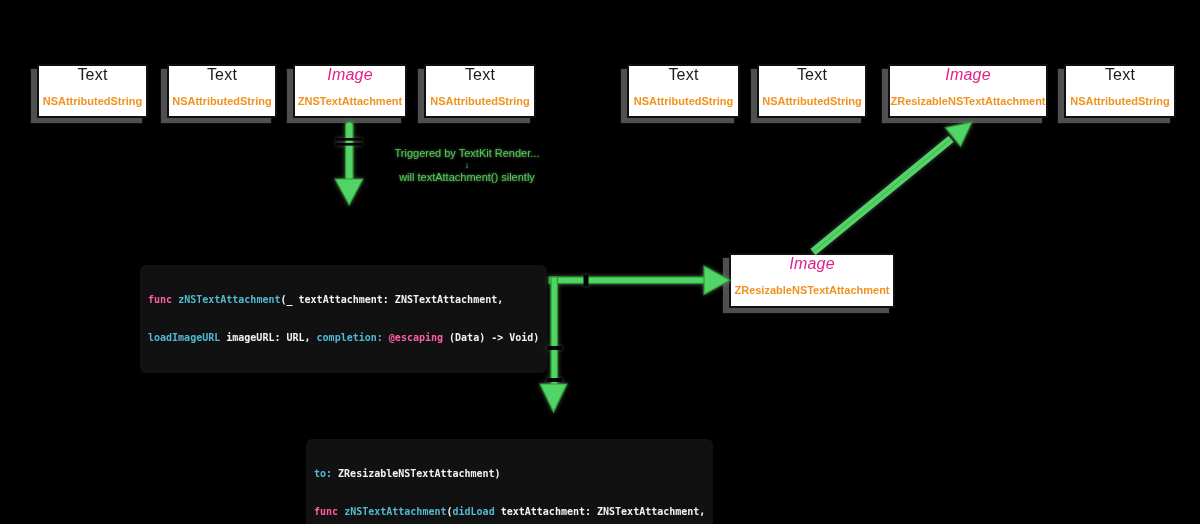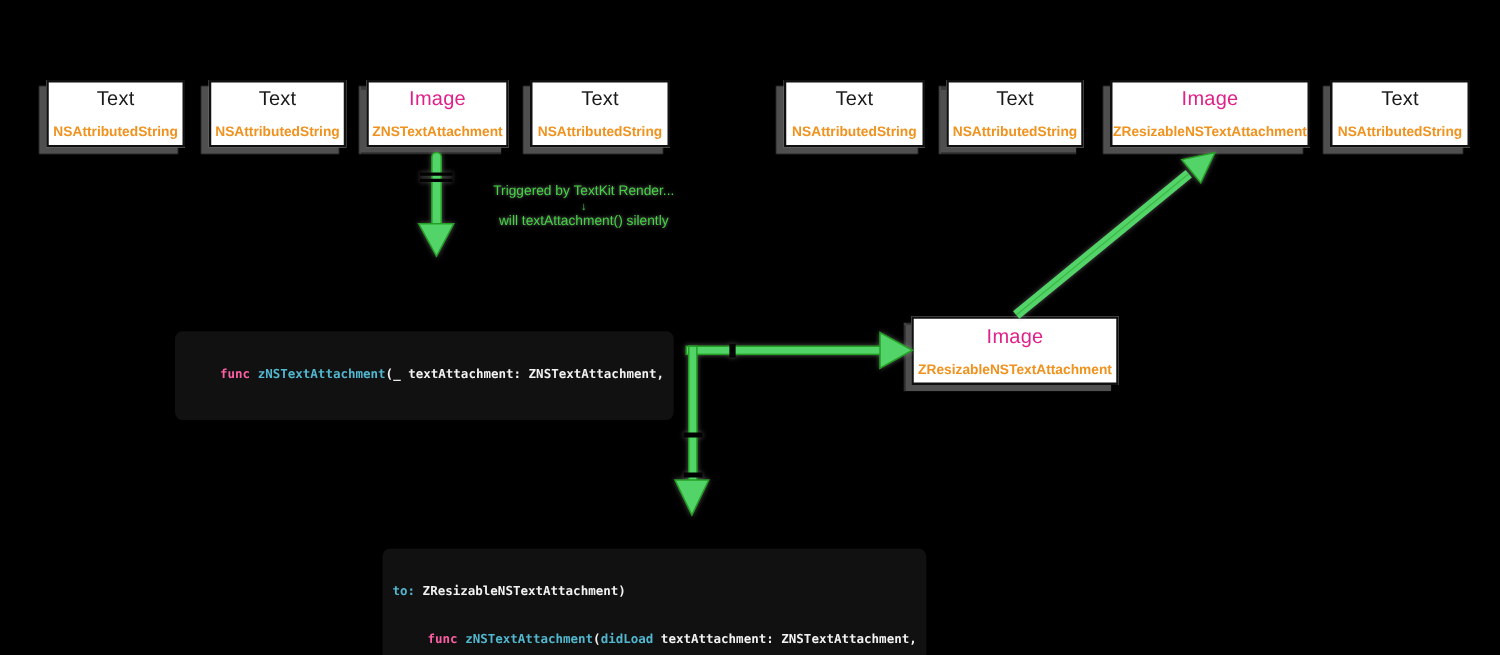--- a/index.html
+++ b/index.html
@@ -6,41 +6,41 @@
   #canvas{
     position:relative;width:1200px;height:524px;background:#000;
     border-radius:14px;overflow:hidden;
     font-family:"Liberation Sans", sans-serif;
   }
   
   .abox{
     position:absolute;height:54px;background:#ffffff;
     border:2px solid #101010;
     box-shadow:-6px 5px 1px #4f4f4f;
-    display:flex;flex-direction:column;align-items:center;justify-content:center;
+    display:flex;flex-direction:column;align-items:center;justify-content:flex-start;
     text-align:center;box-sizing:border-box;
   }
   .abox .t{font-size:16px;color:#1a1a1a;line-height:17px;letter-spacing:.2px;}
-  .abox.image-box .t{color:#e0218a;}
+  .abox.image-box .t{color:#e0218a;font-style:italic;}
   .abox .s{font-size:11px;font-weight:bold;color:#f0921e;margin-top:14px;line-height:9px;}
   
   .green-label{
     position:absolute;left:383px;top:147px;width:168px;text-align:center;
     color:#3fd63f;font-weight:normal;font-size:11px;line-height:12px;
     text-shadow:0 0 3px rgba(150,150,150,.85);
   }
   .green-label .mid{font-size:9px;line-height:10px;display:block;margin:1px 0;}
   
   .code{
     position:absolute;background:rgba(28,28,28,.6);border-radius:6px;
     padding:4px 8px;font-family:"DejaVu Sans Mono", monospace;
     font-size:10px;line-height:12.5px;font-weight:bold;white-space:pre;
   }
   .code .pl{color:#f2f2f2;margin-top:20px;}
-  .code .kw{color:#fc5fa3;margin-left:28px;}
+  .code .kw{color:#fc5fa3;}
   .code .fn{color:#52b8d0;}
   #code-load{left:140px;top:265px;}
   #code-didload{left:306px;top:439px;}
   
   #arrows{position:absolute;left:0;top:0;pointer-events:none;
     filter:drop-shadow(0 0 2px rgba(150,150,150,.55));}
   .arrow{fill:#53d468;stroke:#249f24;stroke-width:1.2;}
   .gap{fill:#000;stroke:none;}
 </style>
 </head>
@@ -88,20 +88,21 @@
   </div>
 
   <div class="green-label">
     <span>Triggered by TextKit Render...</span>
     <span class="mid">↓</span>
     <span>will textAttachment() silently</span>
   </div>
 
   <div class="code" id="code-load">
     <div><span class="kw">func</span><span class="pl"> </span><span class="fn">zNSTextAttachment</span><span class="pl">(_ textAttachment: ZNSTextAttachment,</span></div>
+    <div><span class="fn">loadImageURL</span><span class="pl"> imageURL: URL, </span><span class="fn">completion:</span><span class="pl"> </span><span class="kw">@escaping</span><span class="pl"> (Data) -&gt; Void)</span></div>
   </div>
 
   <div class="code" id="code-didload">
     <div><span class="fn">to:</span><span class="pl"> ZResizableNSTextAttachment)</span></div>
     <div><span class="kw">func</span><span class="pl"> </span><span class="fn">zNSTextAttachment</span><span class="pl">(</span><span class="fn">didLoad</span><span class="pl"> textAttachment: ZNSTextAttachment,</span></div>
   </div>
 
   <svg id="arrows" width="1200" height="524" viewBox="0 0 1200 524">
 
     <g>

